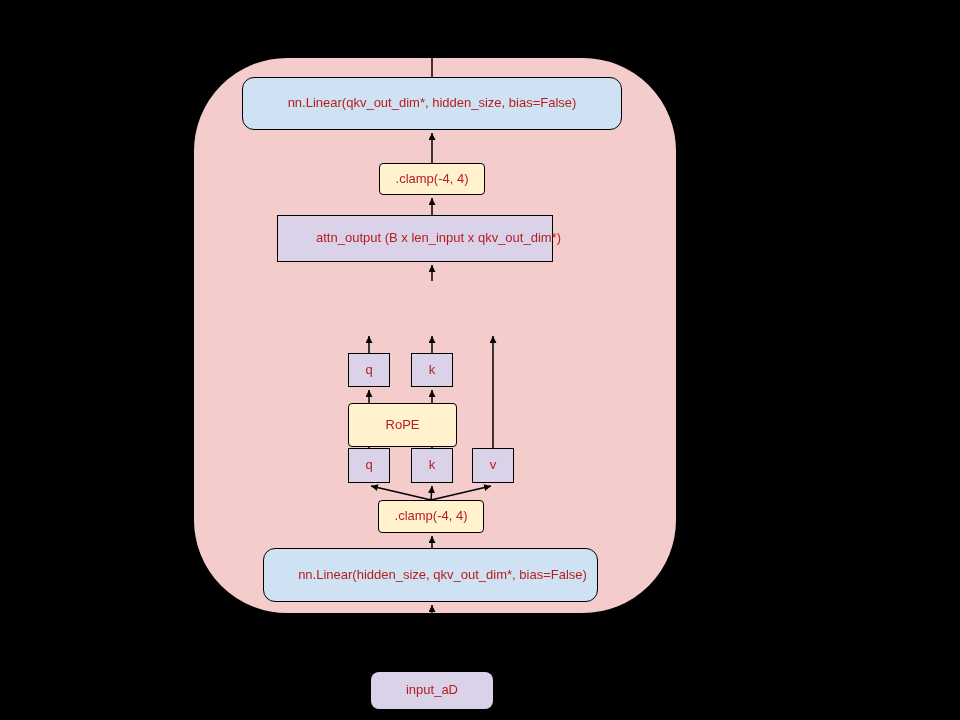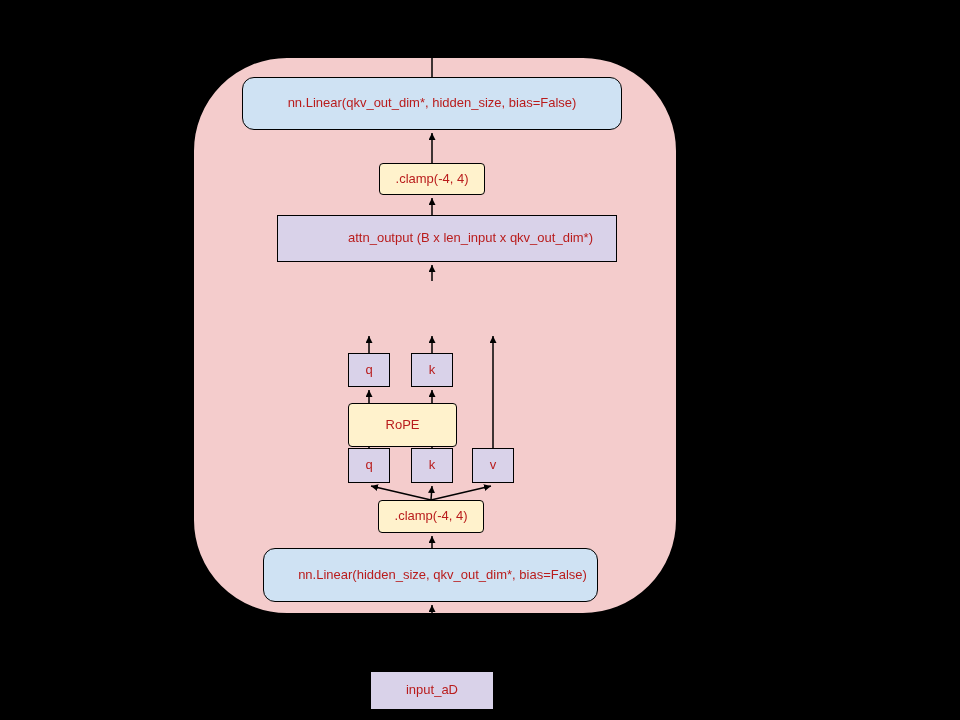--- a/index.html
+++ b/index.html
@@ -43,26 +43,26 @@
     align-items: center;
     justify-content: center;
     font-size: 13px;
     color: #b91c1c;
     line-height: 1.15;
     white-space: nowrap;
   }
   .node.blue   { background: #cfe2f3; border: 1.5px solid #000000; border-radius: 12px; }
   .node.yellow { background: #fff2cc; border: 1.5px solid #000000; border-radius: 4px; }
   .node.purple { background: #d9d2e9; border: 1.5px solid #000000; border-radius: 0; }
-  .node.purple-flat { background: #d9d2e9; border: none; border-radius: 0; }
+  .node.purple-flat { background: #d9d2e9; border: none; border-radius: 8px; }
 
   
   #linear-out   { left: 242px; top: 77px;  width: 380px; height: 53px; }
   #clamp-out    { left: 379px; top: 163px; width: 106px; height: 32px; }
-  #attn-out     { left: 277px; top: 215px; width: 340px; height: 47px; padding-left: 47px; }
+  #attn-out     { left: 277px; top: 215px; width: 276px; height: 47px; padding-left: 47px; }
   #flash        { left: 265px; top: 281px; width: 333px; height: 52px; border-radius: 15px; }
   #q-top        { left: 348px; top: 353px; width: 42px;  height: 34px; }
   #k-top        { left: 411px; top: 353px; width: 42px;  height: 34px; }
   #rope         { left: 348px; top: 403px; width: 109px; height: 44px; }
   #q-bot        { left: 348px; top: 448px; width: 42px;  height: 35px; }
   #k-bot        { left: 411px; top: 448px; width: 42px;  height: 35px; }
   #v-bot        { left: 472px; top: 448px; width: 42px;  height: 35px; }
   #clamp-in     { left: 378px; top: 500px; width: 106px; height: 33px; }
   #linear-in    { left: 263px; top: 548px; width: 335px; height: 54px; padding-left: 24px; }
   #input-ad     { left: 371px; top: 672px; width: 122px; height: 37px; }

